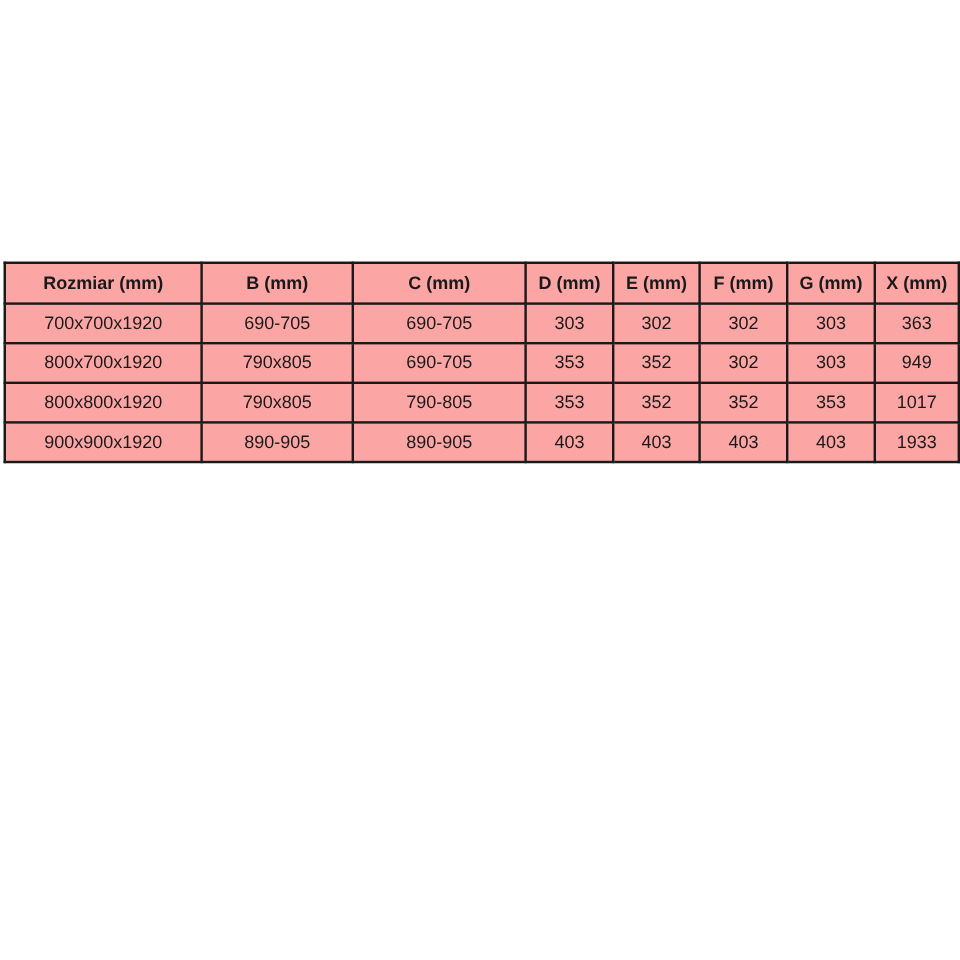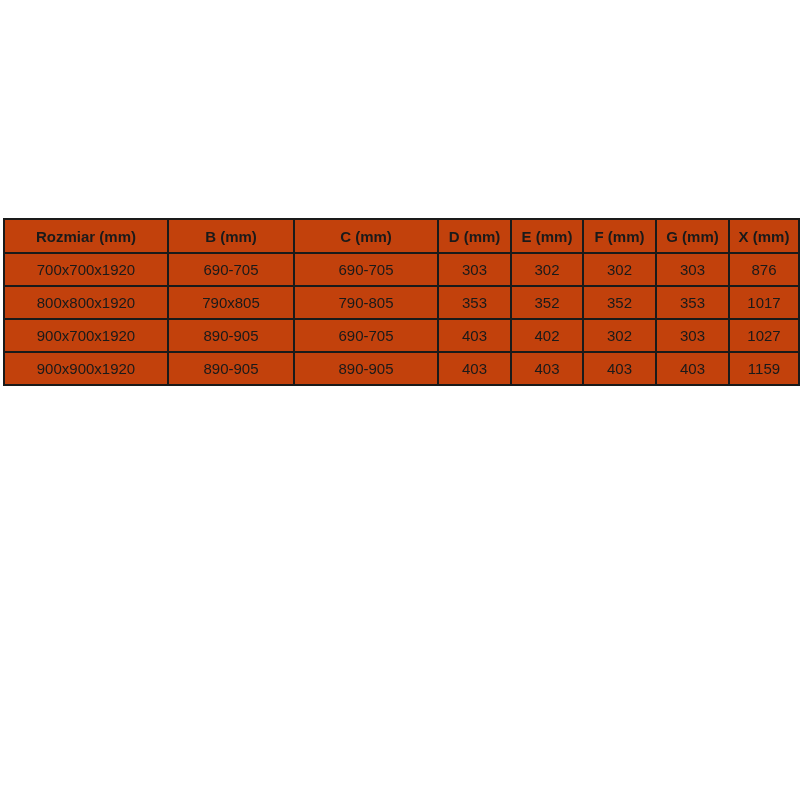--- a/index.html
+++ b/index.html
@@ -16,21 +16,21 @@
     height: 800px;
     background: #ffffff;
   }
   table.spec-table {
     position: absolute;
     left: 3px;
     top: 218px;
     width: 795px;
     border-collapse: collapse;
     table-layout: fixed;
-    background: #c2410c;
+    background: #fca5a5;
   }
   table.spec-table th,
   table.spec-table td {
     border: 2px solid #1a1a1a;
     text-align: center;
     vertical-align: middle;
     color: #1a1a1a;
     font-size: 15px;
     padding: 0 2px;
     white-space: nowrap;
@@ -74,47 +74,47 @@
     </thead>
     <tbody>
         <tr>
           <td>700x700x1920</td>
           <td>690-705</td>
           <td>690-705</td>
           <td>303</td>
           <td>302</td>
           <td>302</td>
           <td>303</td>
-          <td>876</td>
+          <td>363</td>
+        </tr>
+        <tr>
+          <td>800x700x1920</td>
+          <td>790x805</td>
+          <td>690-705</td>
+          <td>353</td>
+          <td>352</td>
+          <td>302</td>
+          <td>303</td>
+          <td>949</td>
         </tr>
         <tr>
           <td>800x800x1920</td>
           <td>790x805</td>
           <td>790-805</td>
           <td>353</td>
           <td>352</td>
           <td>352</td>
           <td>353</td>
           <td>1017</td>
         </tr>
         <tr>
-          <td>900x700x1920</td>
-          <td>890-905</td>
-          <td>690-705</td>
-          <td>403</td>
-          <td>402</td>
-          <td>302</td>
-          <td>303</td>
-          <td>1027</td>
-        </tr>
-        <tr>
           <td>900x900x1920</td>
           <td>890-905</td>
           <td>890-905</td>
           <td>403</td>
           <td>403</td>
           <td>403</td>
           <td>403</td>
-          <td>1159</td>
+          <td>1933</td>
         </tr>
       </tbody>
   </table>
 </div>
 
 </body></html>

